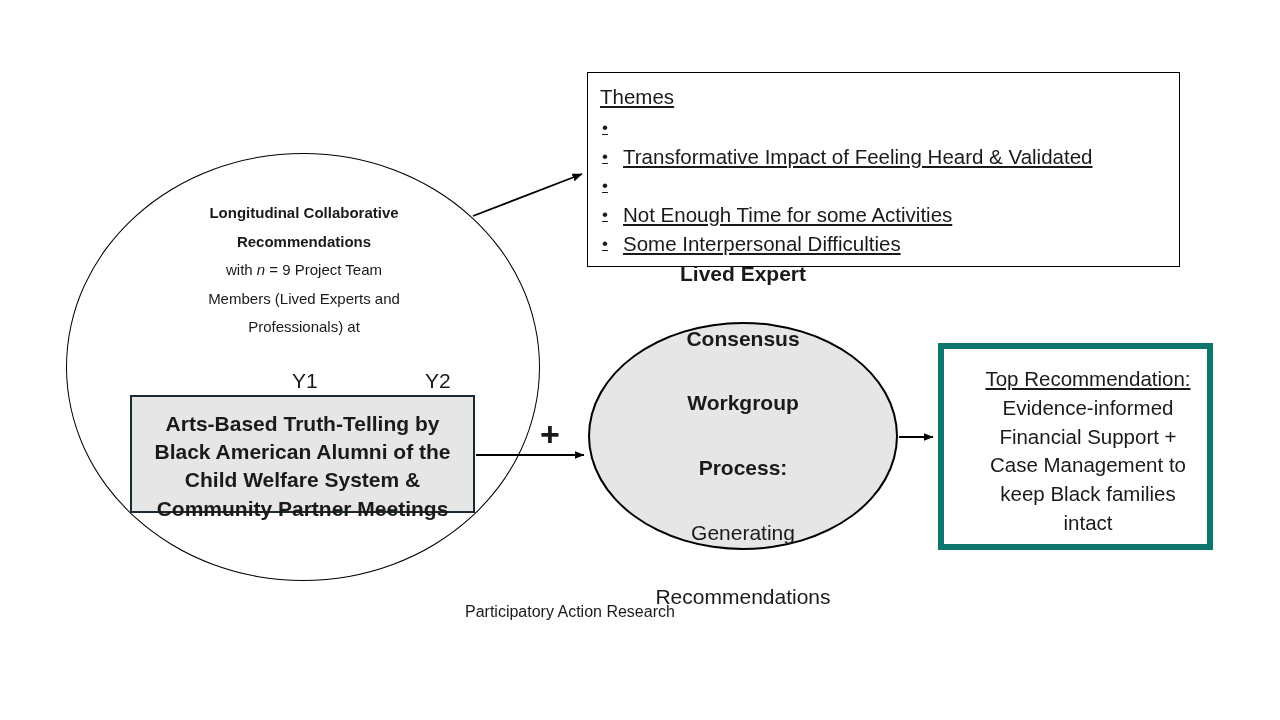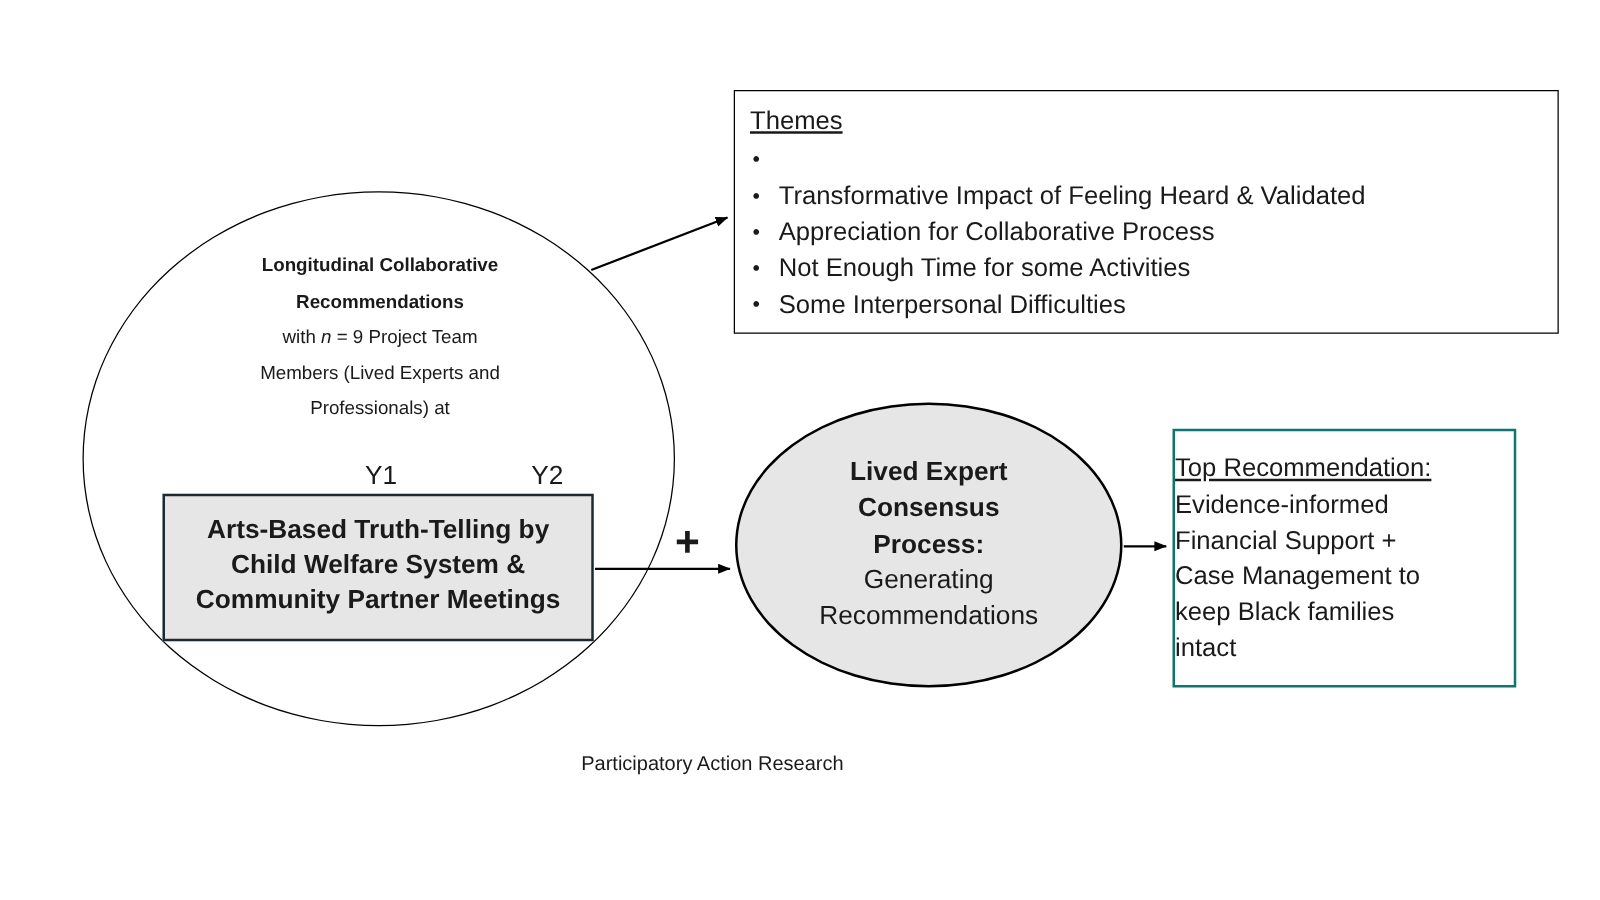--- a/index.html
+++ b/index.html
@@ -34,46 +34,48 @@
   
   #inner-box{
     left:130px;top:395px;width:345px;height:118px;
     background:#e7e6e6;border:2.5px solid #1b2a33;
     text-align:center;font-weight:700;font-size:21px;line-height:28.2px;
     padding-top:13px;
   }
 
   
   #themes-box{
-    left:587px;top:72px;width:660px;height:195px;
+    left:587px;top:72px;width:593px;height:195px;
     background:#fff;border:1.5px solid #000;
     padding:9px 12px 0 12px;
     font-size:20.5px;
+    text-decoration:underline;
   }
   #themes-heading{
     text-decoration:underline;
     line-height:29px;margin-bottom:2px;
   }
   .bullet-row{display:flex;line-height:29px;}
   .bullet-char{display:inline-block;width:21px;margin-left:2px;flex:0 0 auto;font-size:17px;}
 
   
   #ellipse{
     left:588px;top:322px;width:310px;height:228px;
     background:#e7e6e6;border:2px solid #000;border-radius:50%;
     display:flex;flex-direction:column;justify-content:center;
-    text-align:center;font-size:21px;line-height:28.7px;
+    text-align:center;font-size:21px;line-height:28.7px;gap:36px;
   }
 
   
   #rec-box{
     left:938px;top:343px;width:275px;height:207px;
-    background:#fff;border:2px solid #0f766e;
-    text-align:left;font-size:20.5px;line-height:28.8px;
+    background:#fff;border:6px solid #0f766e;
+    text-align:center;font-size:20.5px;line-height:28.8px;
     padding-top:16px;
+    padding-left:25px;
   }
   #rec-heading{text-decoration:underline;}
 
   
   #plus{
     left:550px;top:434px;transform:translate(-50%,-50%);
     font-size:34px;font-weight:700;line-height:1;
   }
 
   
@@ -99,50 +101,51 @@
     <div><span>with </span><span class="ital">n</span><span> = 9  Project Team</span></div>
     <div>Members (Lived Experts and</div>
     <div>Professionals) at</div>
   </div>
 
   <div id="y1" class="abs ylabel">Y1</div>
   <div id="y2" class="abs ylabel">Y2</div>
 
   <div id="inner-box" class="abs">
     <div>Arts-Based Truth-Telling by</div>
+    <div>Black American Alumni of the</div>
     <div>Child Welfare System &amp;</div>
     <div>Community Partner Meetings</div>
   </div>
 
   <div id="themes-box" class="abs">
     <div id="themes-heading">Themes</div>
     <div class="bullet-row">
       <span class="bullet-char">•</span>
     </div>
     <div class="bullet-row">
       <span class="bullet-char">•</span>
       <span>Transformative Impact of Feeling Heard &amp; Validated</span>
     </div>
     <div class="bullet-row">
       <span class="bullet-char">•</span>
-      <span>Appreciation for Collaborative Process</span>
     </div>
     <div class="bullet-row">
       <span class="bullet-char">•</span>
       <span>Not Enough Time for some Activities</span>
     </div>
     <div class="bullet-row">
       <span class="bullet-char">•</span>
       <span>Some Interpersonal Difficulties</span>
     </div>
   </div>
 
   <div id="ellipse" class="abs">
     <div class="bold">Lived Expert</div>
     <div class="bold">Consensus</div>
+    <div class="bold">Workgroup</div>
     <div class="bold">Process:</div>
     <div>Generating</div>
     <div>Recommendations</div>
   </div>
 
   <div id="rec-box" class="abs">
     <div id="rec-heading">Top Recommendation:</div>
     <div>Evidence-informed</div>
     <div>Financial Support +</div>
     <div>Case Management to</div>

